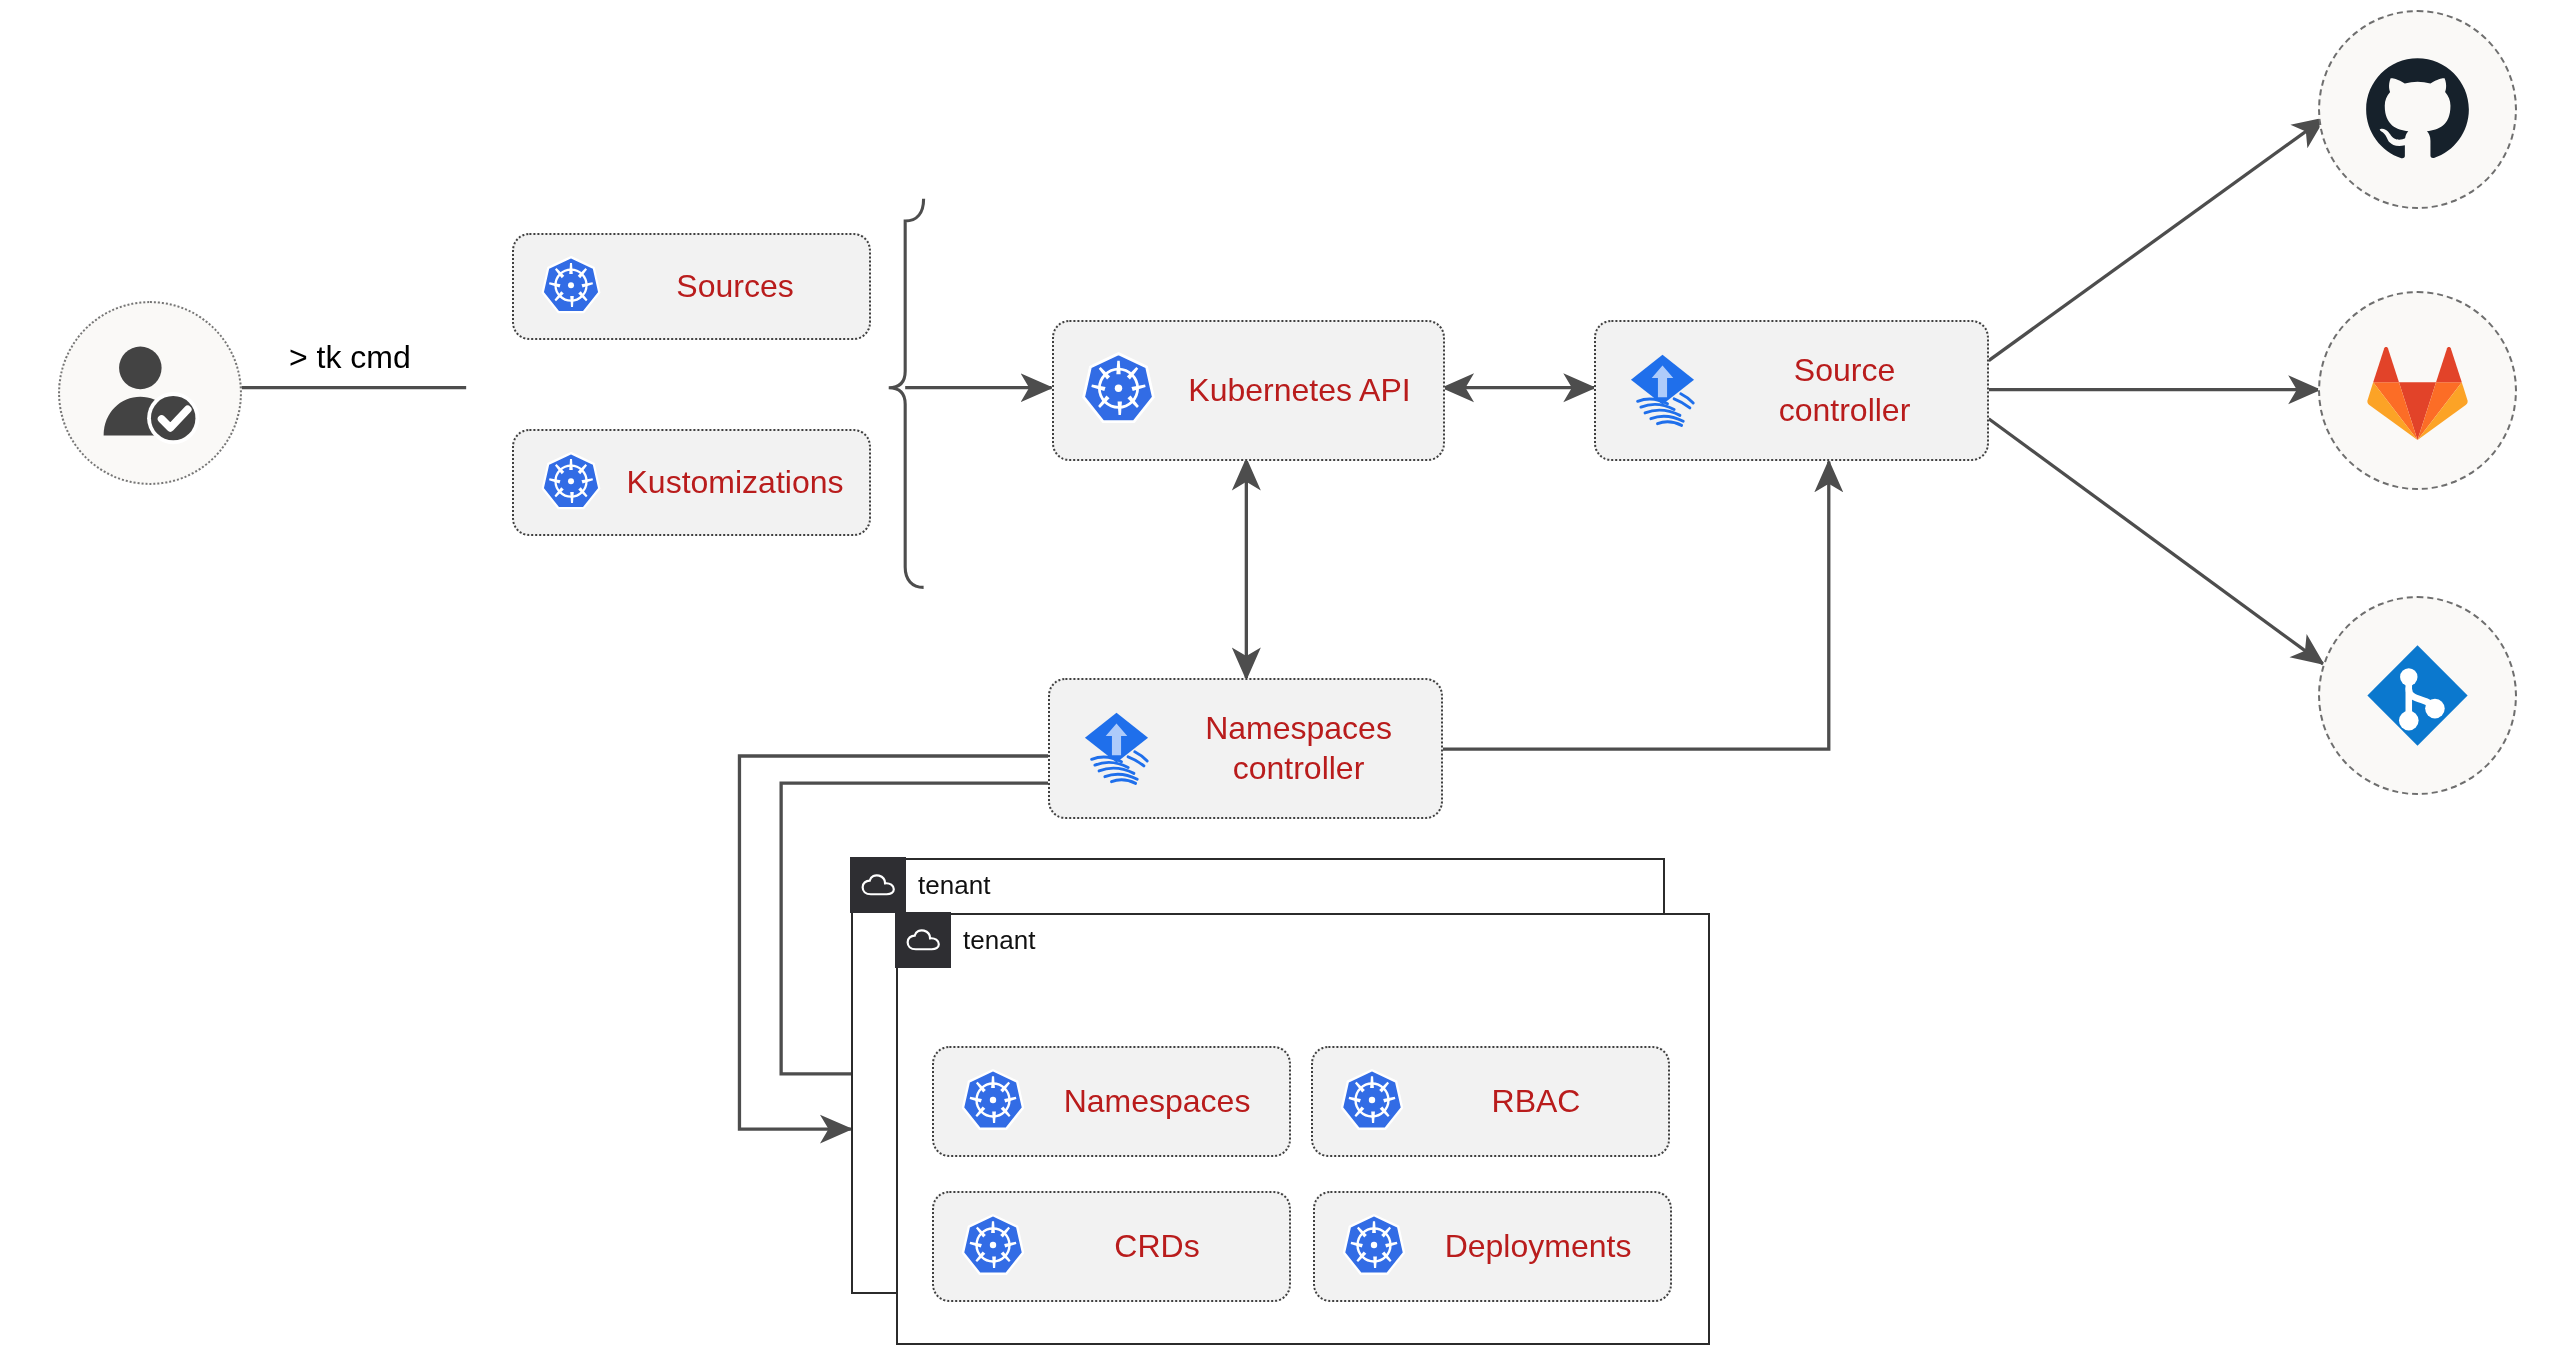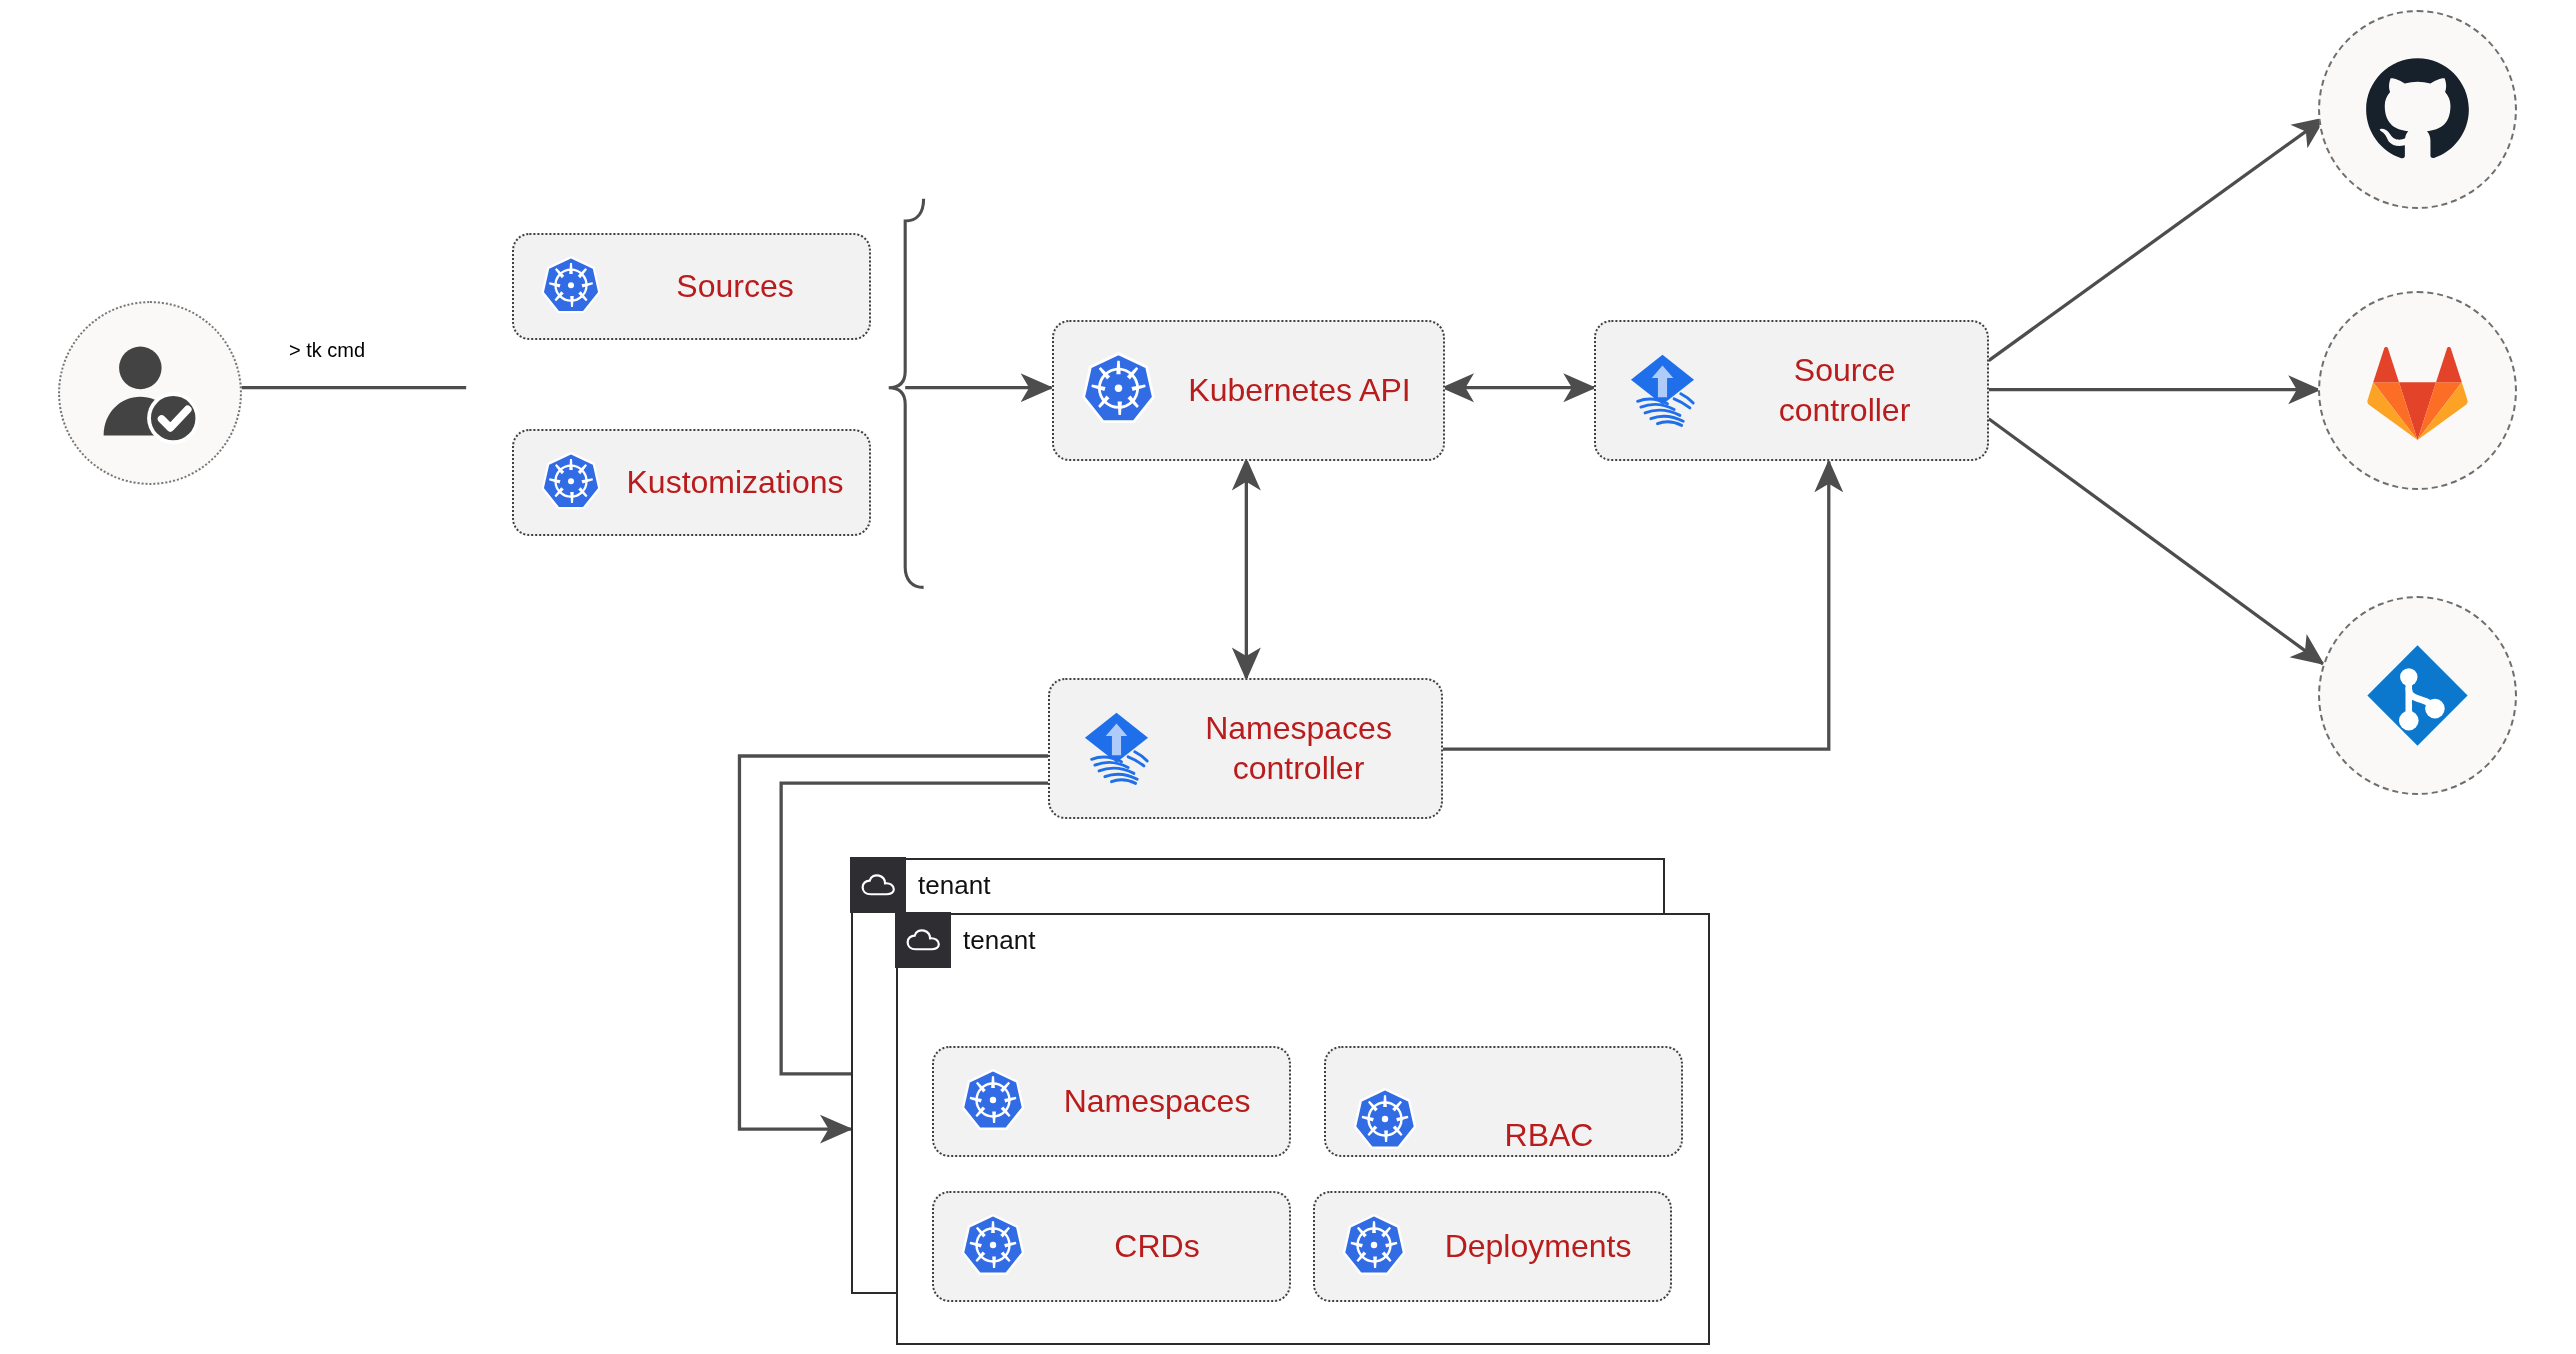--- a/index.html
+++ b/index.html
@@ -76,21 +76,21 @@
     font-size:26px;
     padding-left:12px;
     white-space:nowrap;
   }
 
   
   #wires{position:absolute;left:0;top:0;width:2576px;height:1355px;pointer-events:none;}
 
   .cmdlabel{
     position:absolute;
-    font-size:20px;
+    font-size:32px;
     color:#000000;
     white-space:nowrap;
   }
 </style>
 </head>
 <body>
 
 <div id="stage">
 
   <svg width="0" height="0" style="position:absolute" aria-hidden="true">
@@ -290,21 +290,21 @@
       <span class="tname">tenant</span>
     </div>
 
     <div class="node" style="left:34px;top:131px;width:359px;height:111px;">
       <svg width="68" height="68" viewBox="0 0 256 249">
           <use href="#sym-k8s"></use>
         </svg>
       <span class="label">Namespaces</span>
     </div>
 
-    <div class="node" style="left:426px;top:131px;width:359px;height:111px;align-items:flex-end;">
+    <div class="node" style="left:413px;top:131px;width:359px;height:111px;">
       <svg width="68" height="68" viewBox="0 0 256 249">
           <use href="#sym-k8s"></use>
         </svg>
       <span class="label">RBAC</span>
     </div>
 
     <div class="node" style="left:34px;top:276px;width:359px;height:111px;">
       <svg width="68" height="68" viewBox="0 0 256 249">
           <use href="#sym-k8s"></use>
         </svg>

